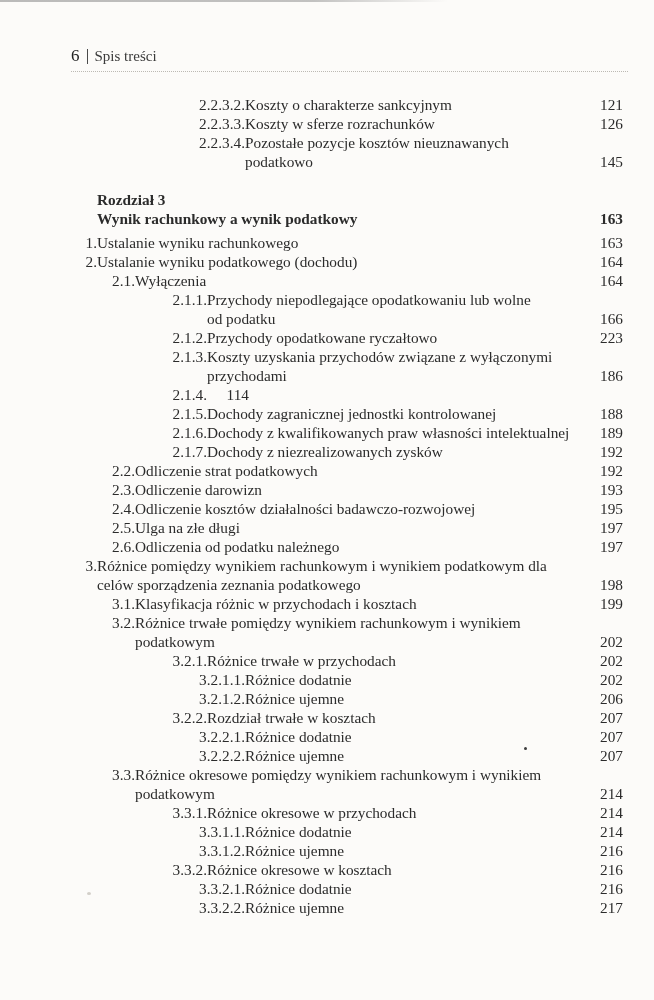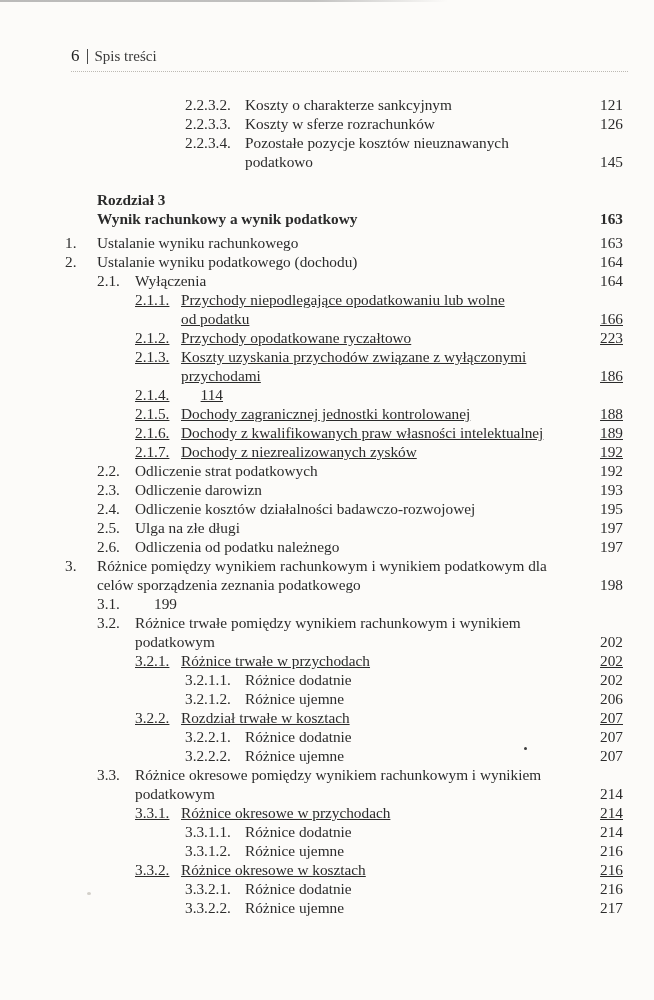--- a/index.html
+++ b/index.html
@@ -26,26 +26,26 @@
   .vbar {
     display:inline-block; width:1px; height:15px;
     background:#4a4a4a; margin:0 7px; align-self:center;
   }
   .htitle { font-size:15px; color:#3a3a3a; }
   .content {
     position:absolute; left:65px; top:95px; width:558px;
     font-size:15.3px; line-height:19px;
   }
   .row { display:flex; align-items:flex-start; }
-  .row .num { flex:none; }
+  .row .num { flex:none;text-align:right; }
   .row .text { flex:1 1 auto; }
   .row .pg { flex:none; width:42px; text-align:right; align-self:flex-end; }
   .l1 { margin-left:0; }   .l1 .num { width:32px; }
   .l2 { margin-left:32px; } .l2 .num { width:38px; }
-  .l3 { margin-left:70px;text-decoration:underline; } .l3 .num { width:46px; }
+  .l3 { margin-left:96px; } .l3 .num { width:46px; }
   .l4 { margin-left:120px; } .l4 .num { width:60px; }
   .line2 { display:block; }
   .chapter { margin-top:19px; margin-bottom:5px; font-weight:bold; }
   .chlabel { margin-left:32px; }
   .chtitle-row { display:flex; margin-left:32px;gap:44px; }
   .chtitle-row .chtitle { flex:1 1 auto; }
   .chtitle-row .pg { flex:none; width:42px; text-align:right; font-weight:bold; }
   .artifact-dot {
     position:absolute; border-radius:50%;
   }
@@ -163,20 +163,21 @@
     <span class="text"><span>Odliczenia od podatku należnego</span></span>
     <span class="pg">197</span>
   </div>
   <div class="row l1">
     <span class="num">3.</span>
     <span class="text"><span>Różnice pomiędzy wynikiem rachunkowym i wynikiem podatkowym dla</span><span class="line2">celów sporządzenia zeznania podatkowego</span></span>
     <span class="pg">198</span>
   </div>
   <div class="row l2">
     <span class="num">3.1.</span>
+    <span class="text"><span>Klasyfikacja różnic w przychodach i kosztach</span></span>
     <span class="pg">199</span>
   </div>
   <div class="row l2">
     <span class="num">3.2.</span>
     <span class="text"><span>Różnice trwałe pomiędzy wynikiem rachunkowym i wynikiem</span><span class="line2">podatkowym</span></span>
     <span class="pg">202</span>
   </div>
   <div class="row l3">
     <span class="num">3.2.1.</span>
     <span class="text"><span>Różnice trwałe w przychodach</span></span>

